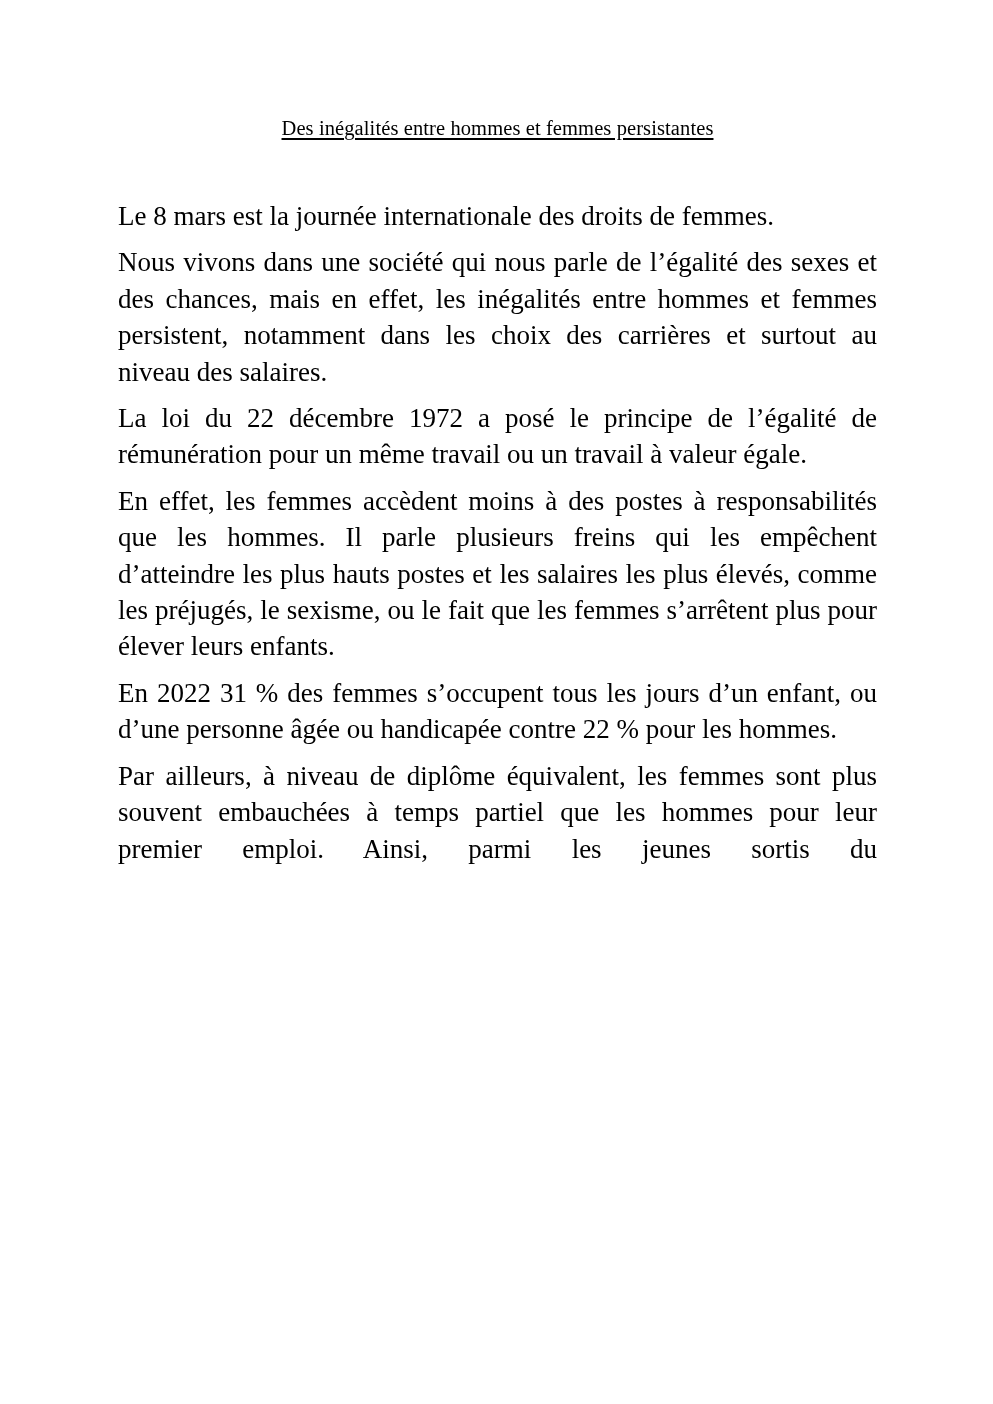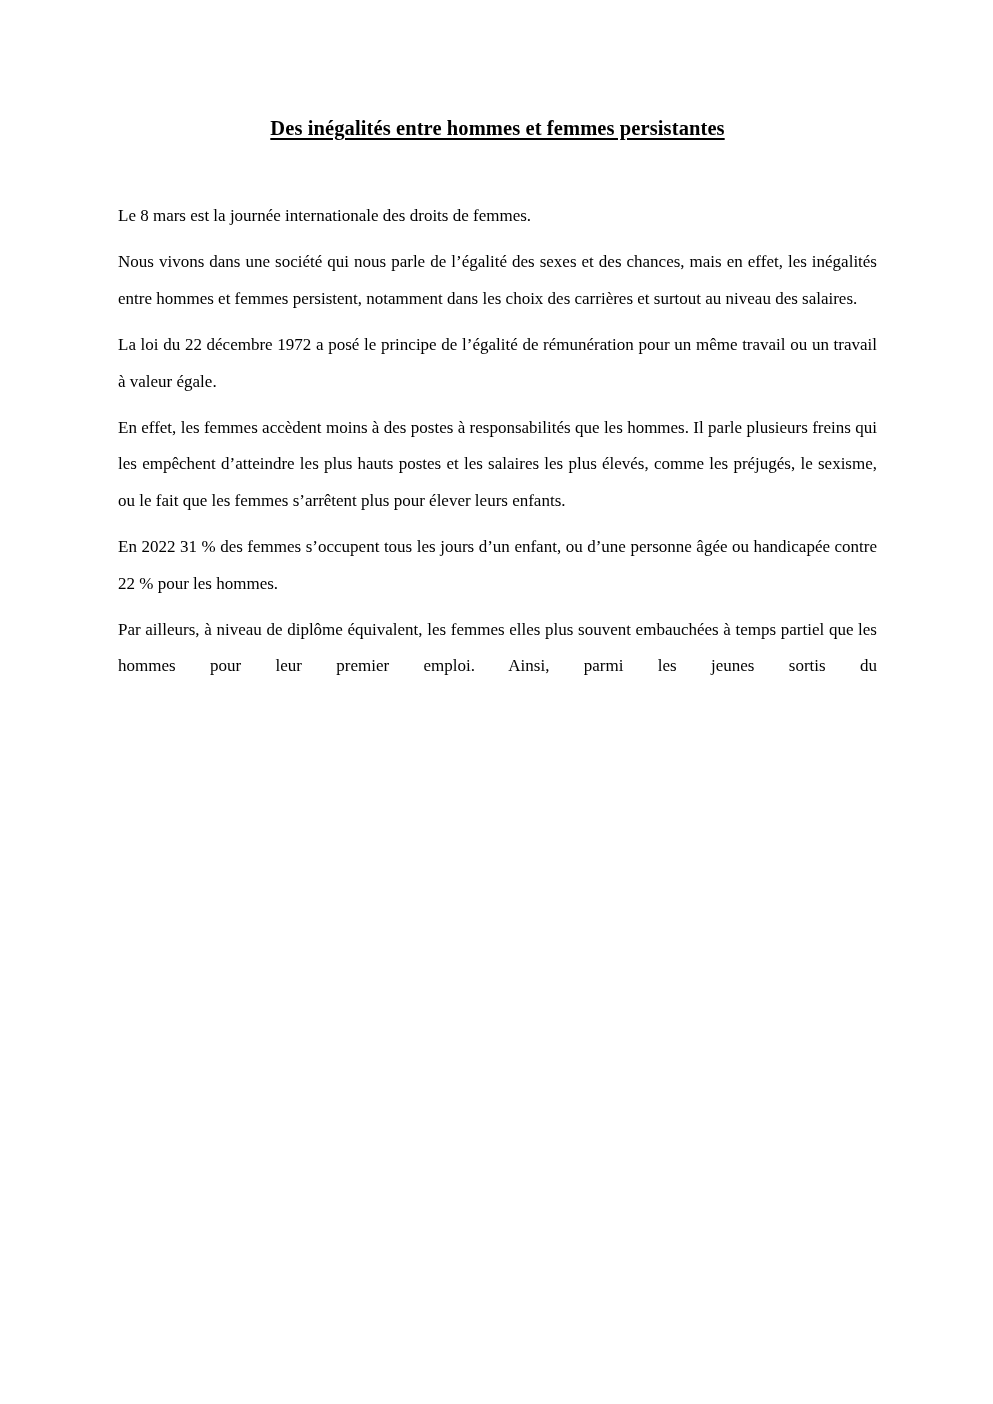--- a/index.html
+++ b/index.html
@@ -22,35 +22,35 @@
   .content {
     position: absolute;
     left: 118px;
     top: 0;
     width: 759px;
   }
   .doc-title {
     margin: 0;
     padding: 0;
     font-size: 20.5px;
-    font-weight: bold;
+    font-weight: normal;
     text-align: center;
     text-decoration: underline;
     text-underline-offset: 3px;
     line-height: 36px;
     padding-top: 110px;
     letter-spacing: 0.1px;
   }
   .title-spacer {
     height: 52px;
   }
   .para {
     margin: 0 0 10px 0;
     padding: 0;
-    font-size: 17px;
+    font-size: 27px;
     line-height: 36.4px;
     text-align: justify;
     text-justify: inter-word;
     hyphens: none;
     word-spacing: 0px;
   }
   
   .para.truncated::after {
     content: "";
     display: inline-block;
@@ -65,16 +65,16 @@
 
     <h1 class="doc-title">Des inégalités entre hommes et femmes persistantes</h1>
 
     <div class="title-spacer"></div>
 
     <p class="para">Le 8 mars est la journée internationale des droits de femmes.</p>
     <p class="para">Nous vivons dans une société qui nous parle de l’égalité des sexes et des chances, mais en effet, les inégalités entre hommes et femmes persistent, notamment dans les choix des carrières et surtout au niveau des salaires.</p>
     <p class="para">La loi du 22 décembre 1972 a posé le principe de l’égalité de rémunération pour un même travail ou un travail à valeur égale.</p>
     <p class="para">En effet, les femmes accèdent moins à des postes à responsabilités que les hommes. Il parle plusieurs freins qui les empêchent d’atteindre les plus hauts postes et les salaires les plus élevés, comme les préjugés, le sexisme, ou le fait que les femmes s’arrêtent plus pour élever leurs enfants.</p>
     <p class="para">En 2022 31 % des femmes s’occupent tous les jours d’un enfant, ou d’une personne âgée ou handicapée contre 22 % pour les hommes.</p>
-    <p class="para truncated">Par ailleurs, à niveau de diplôme équivalent, les femmes elles plus souvent embauchées à temps partiel que les hommes pour leur premier emploi. Ainsi, parmi les jeunes sortis du</p>
+    <p class="para truncated">Par ailleurs, à niveau de diplôme équivalent, les femmes sont plus souvent embauchées à temps partiel que les hommes pour leur premier emploi. Ainsi, parmi les jeunes sortis du</p>
 
   </div>
 </div>
 
 </body></html>

